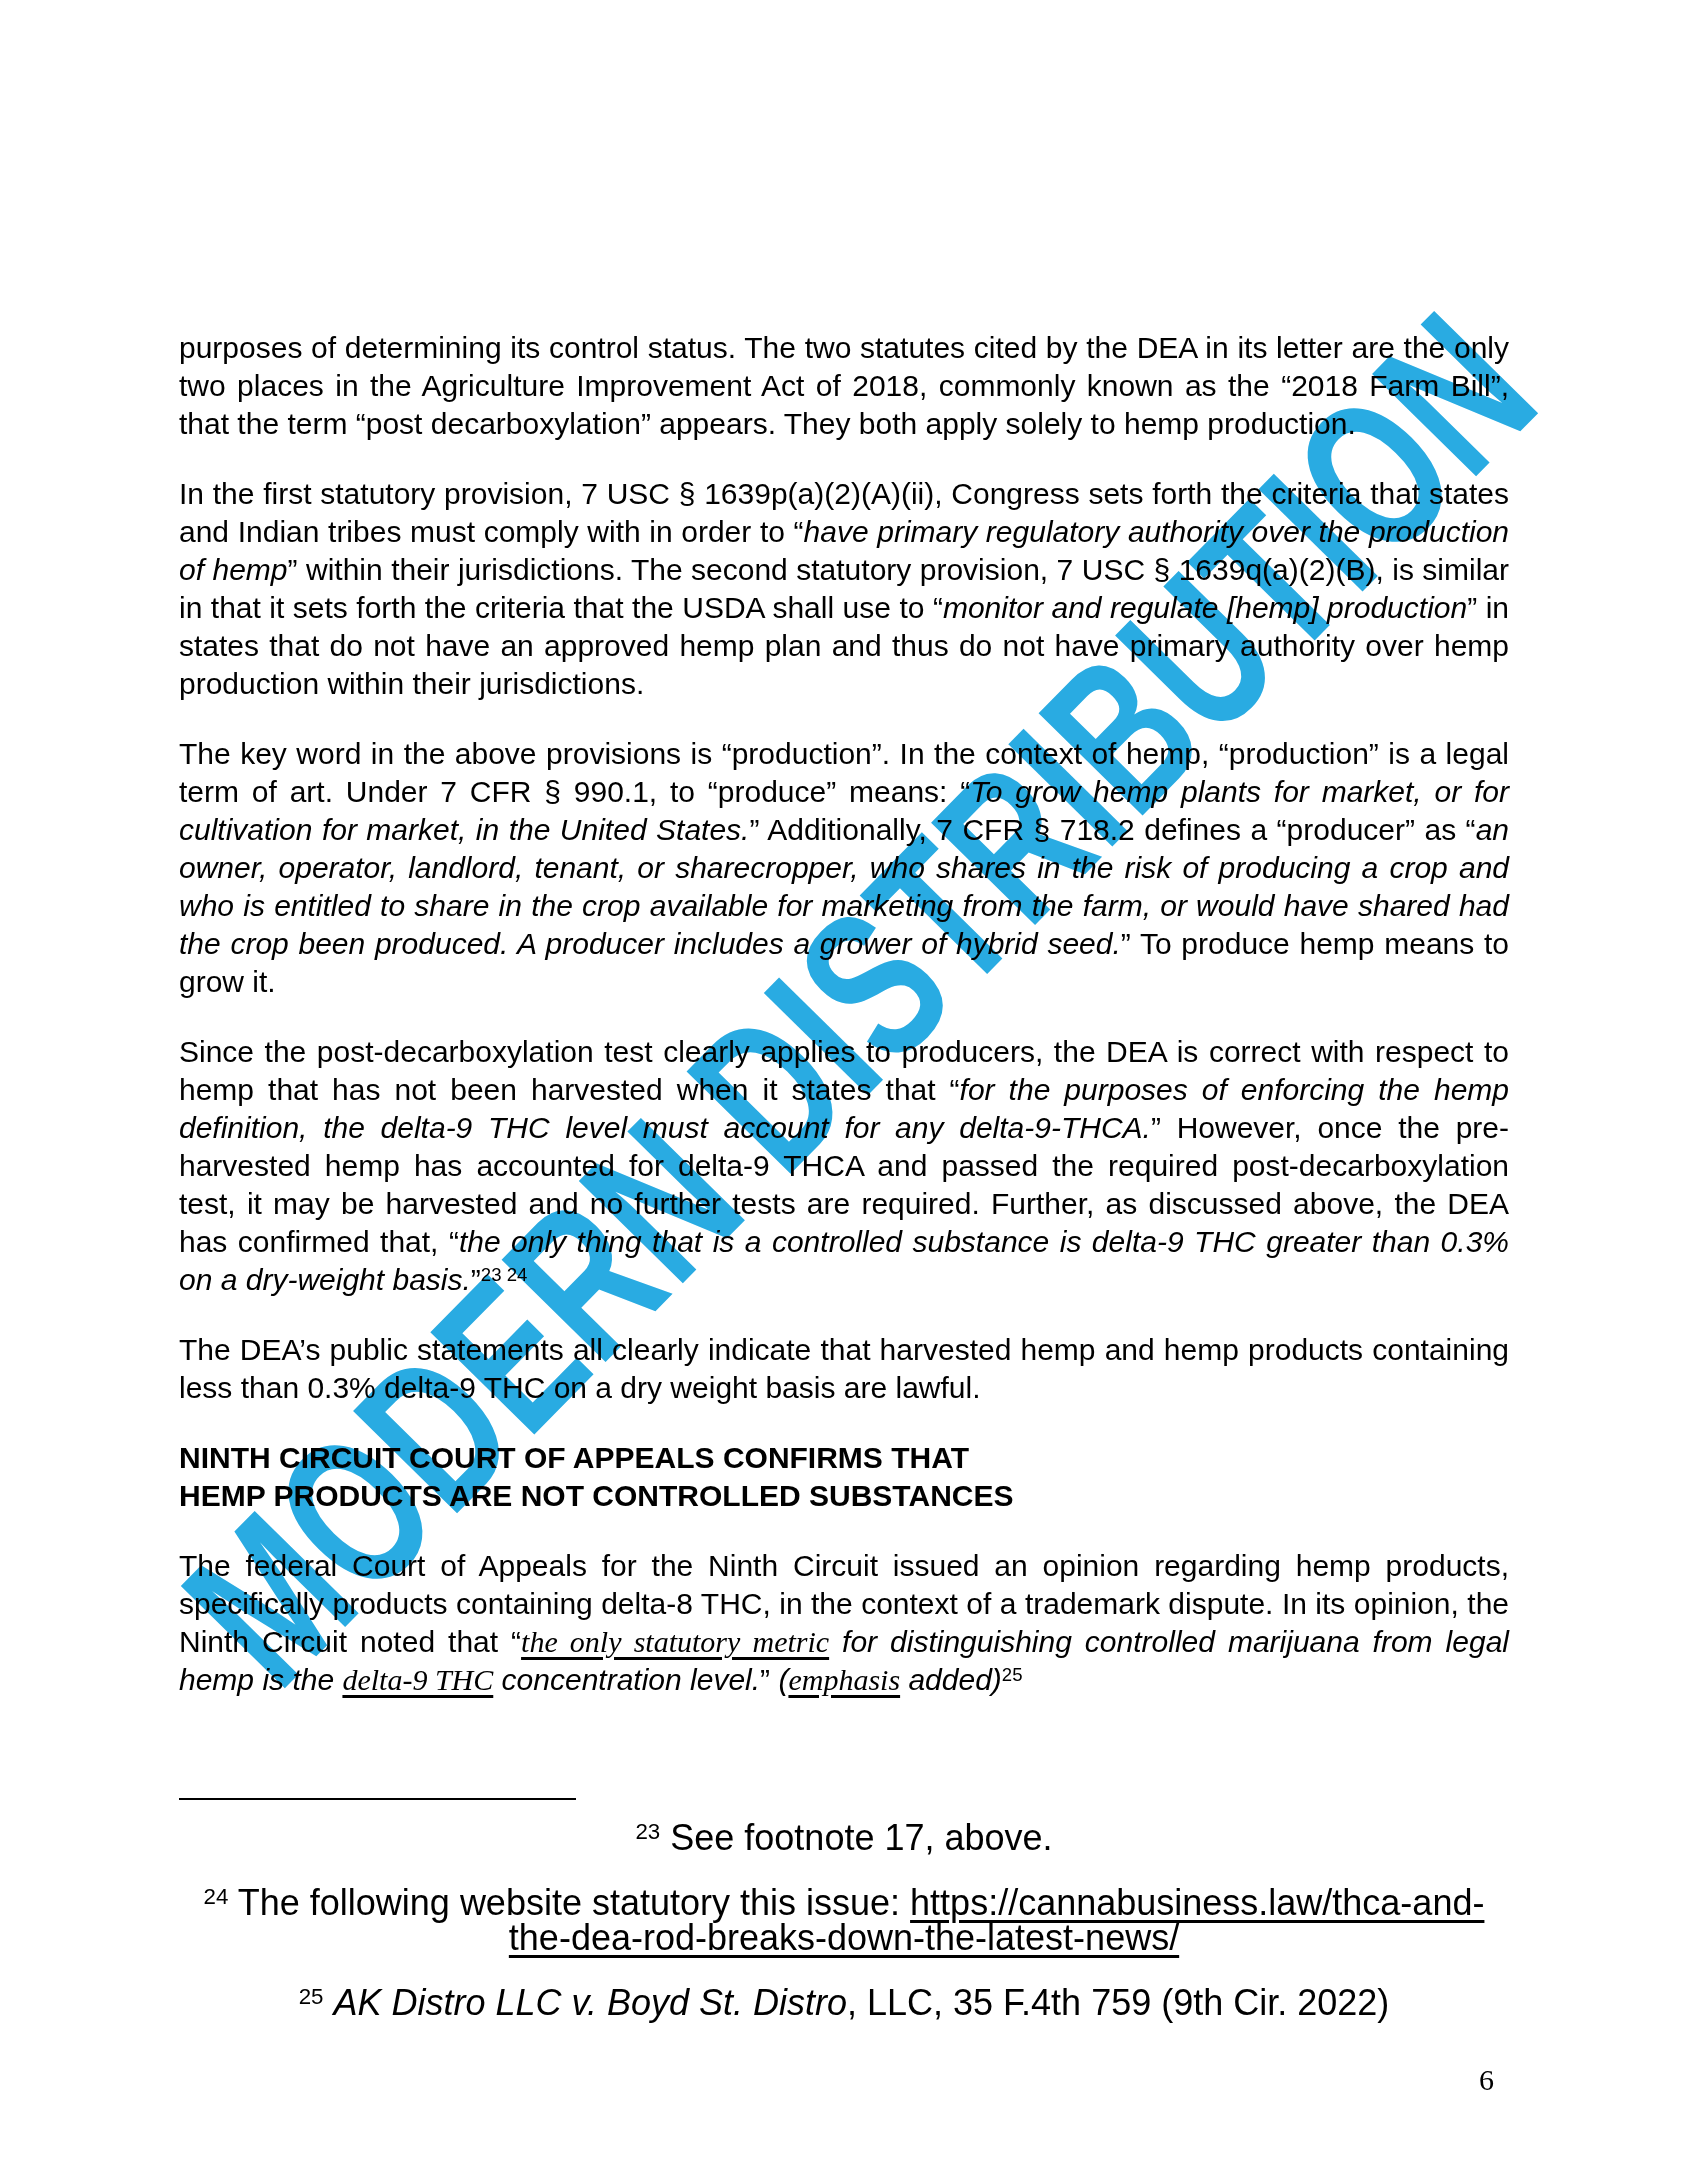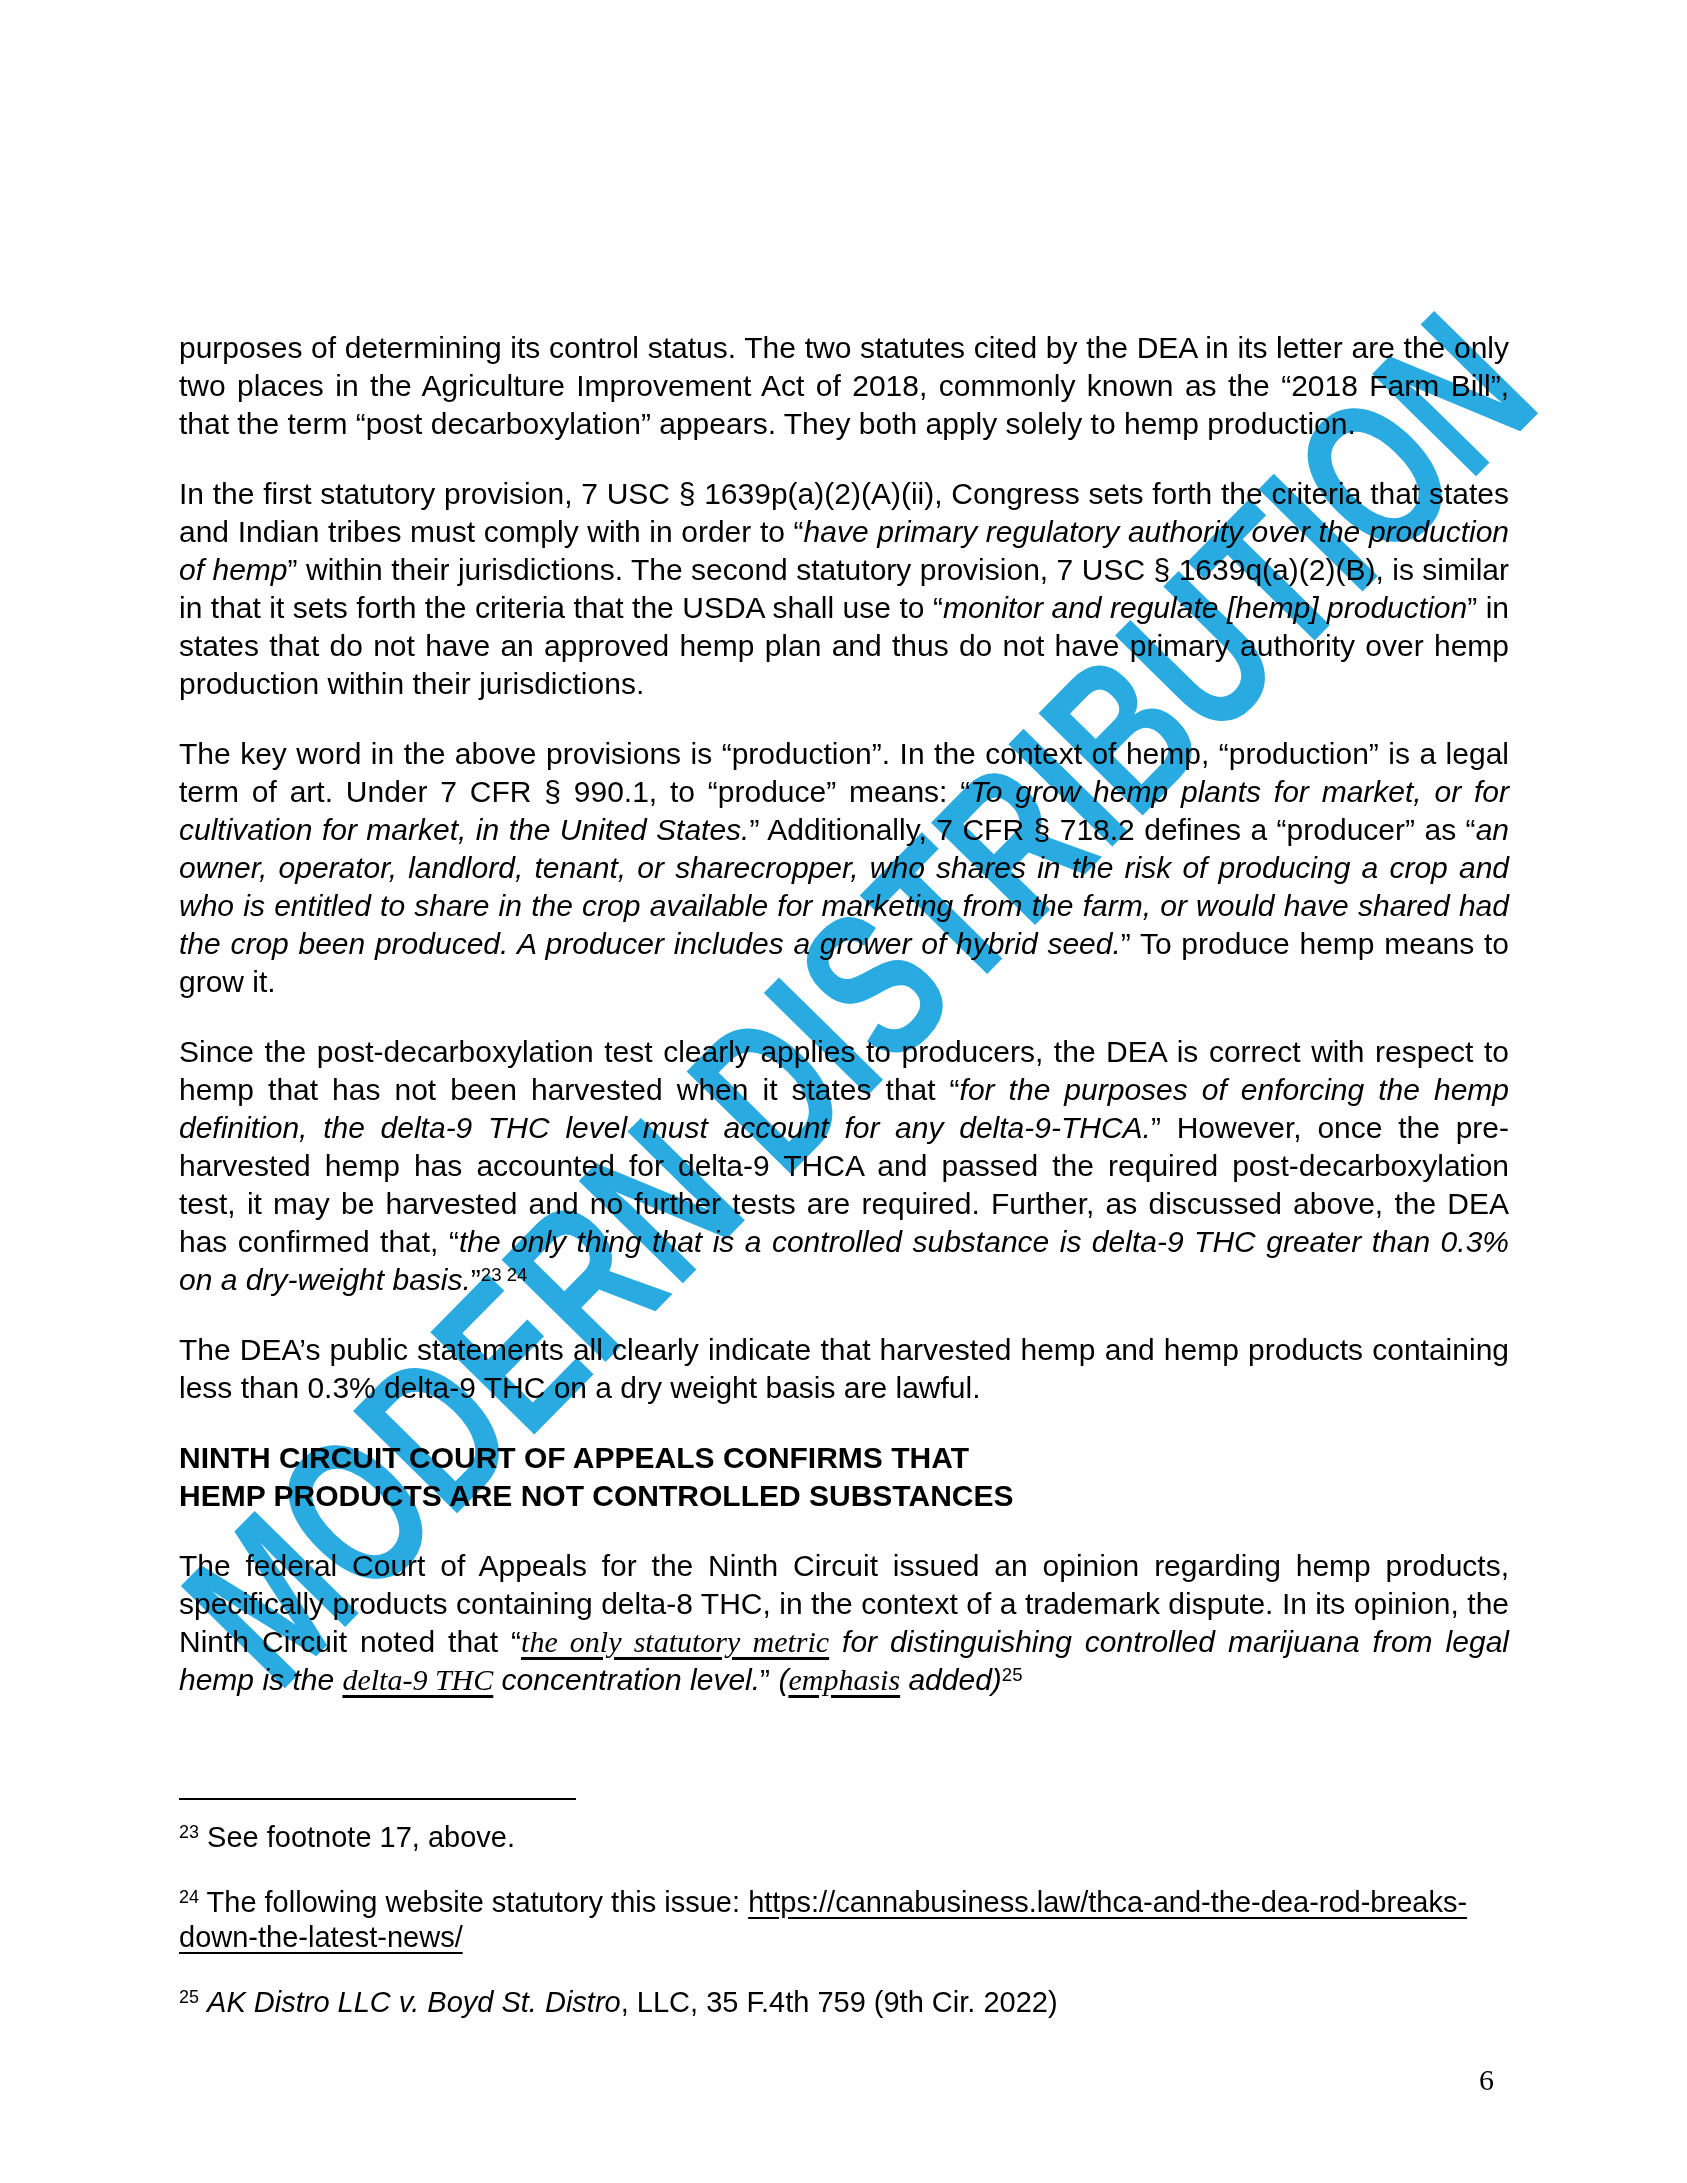--- a/index.html
+++ b/index.html
@@ -44,24 +44,24 @@
     text-align: left;
     margin: 0 0 32px 0;
   }
   .heading div { line-height: 38px; }
   .footnote-sep {
     width: 397px;
     border-top: 2.6px solid #000000;
     margin: 99px 0 20px 0;
   }
   .footnote {
-    font-size: 29px;
+    font-size: 36px;
     line-height: 35px;
     margin: 0 0 30px 0;
-    text-align: left;
+    text-align: center;
   }
   .seg-n { font-style: normal; }
   .seg-i { font-style: italic; }
   .seg-u { text-decoration: underline; text-underline-offset: 4.6px; }
   .seg-iu { font-style: italic; text-decoration: underline; text-underline-offset: 4.6px; font-family: Liberation Serif, serif; }
   .seg-sup {
     font-size: 0.62em;
     position: relative;
     top: -0.5em;
     line-height: 0;

